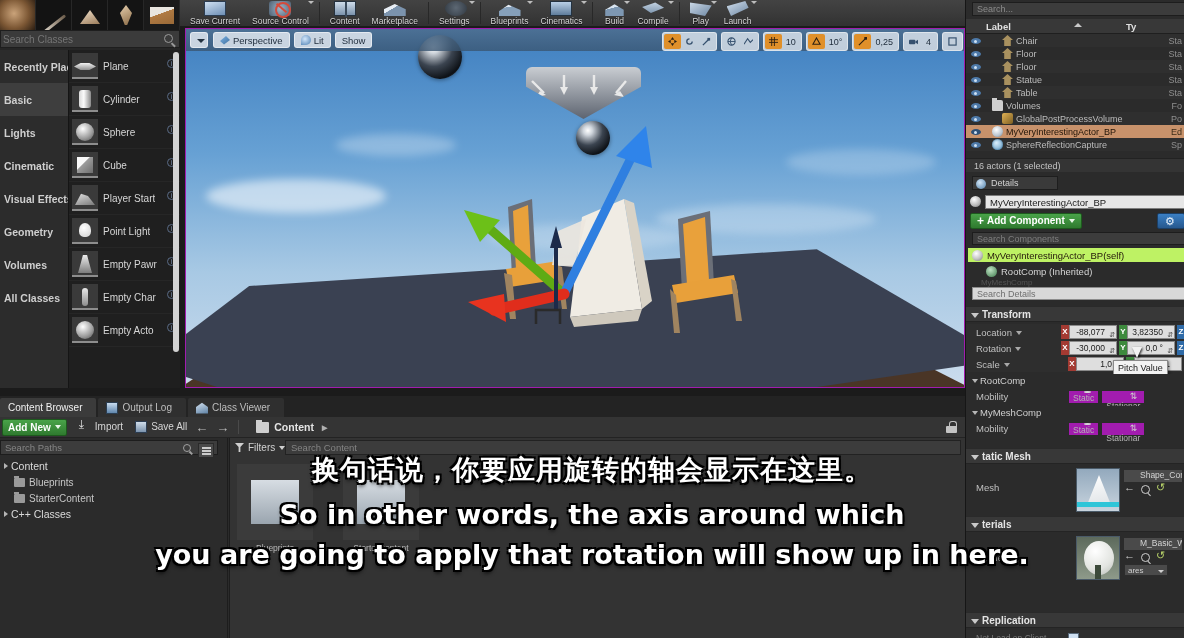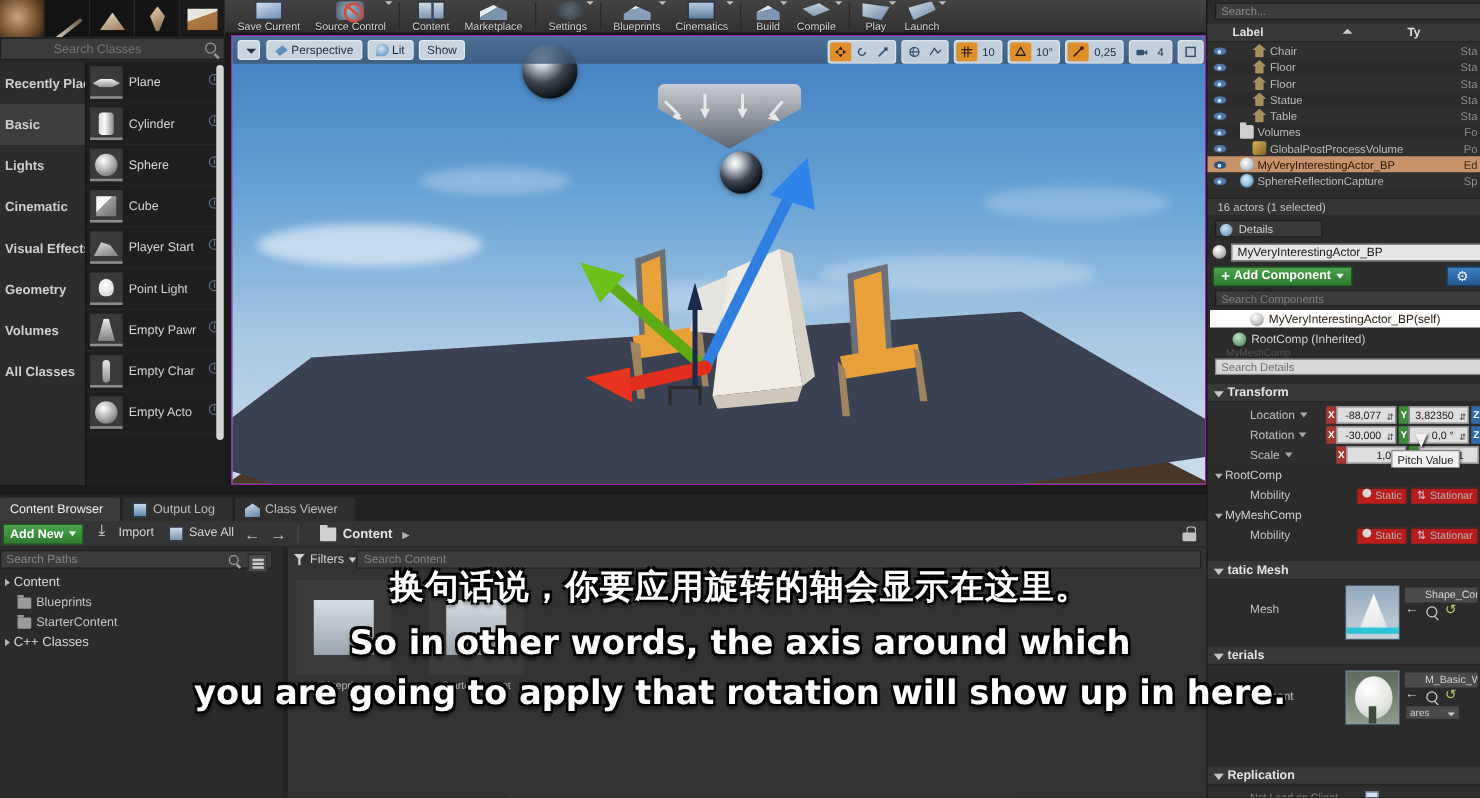--- a/index.html
+++ b/index.html
@@ -61,21 +61,21 @@
   .ic-compile{background:linear-gradient(180deg,#cbd9e8,#6f89a4);clip-path:polygon(0 40%,60% 10%,100% 45%,40% 80%);}
   .ic-play{background:linear-gradient(150deg,#cfdcea,#6d87a3);clip-path:polygon(0 10%,100% 30%,70% 100%,0 80%);}
   .ic-launch{background:linear-gradient(150deg,#d3e0ee,#6b85a1);clip-path:polygon(0 35%,85% 0,100% 45%,20% 100%);}
 
   
   .place-panel { left:0; top:30px; width:180px; height:358px; background:#262626; }
   .pa-search { position:absolute; left:0; top:0; width:180px; height:18px;
                background:#3b3b3b; border:1px solid #1e1e1e; display:flex;
                align-items:center; padding-left:2px; }
   .pa-search input { background:transparent; border:0; outline:0; color:#8c8c8c;
-                     font-size:10px; width:150px; font-family:"Liberation Sans",sans-serif;text-align:center;}
+                     font-size:10px; width:150px; font-family:"Liberation Sans",sans-serif;}
   .pa-search .mag { position:absolute; right:6px; top:3px; width:9px;height:9px;
                     border:1.5px solid #9a9a9a; border-radius:50%;}
   .pa-search .mag:after{content:'';position:absolute;right:-4px;bottom:-3px;width:5px;height:1.5px;background:#9a9a9a;transform:rotate(45deg);}
 
   .pa-cats { position:absolute; left:0; top:20px; width:68px; height:338px; background:#2c2c2c; }
   .pa-cat { height:33px; display:flex; align-items:center; padding-left:4px;
             font-size:10.5px; color:#cfcfcf; font-weight:bold; cursor:pointer;
             white-space:nowrap; overflow:hidden; }
   .pa-cat.active { background:#3e3e3e; }
 
@@ -197,52 +197,52 @@
   .dt-add .plus{ margin-right:3px; font-size:12px; line-height:10px;}
   .dt-add .cr{ margin-left:4px; width:0;height:0;border-left:3px solid transparent;
                border-right:3px solid transparent;border-top:4px solid #eaf7ea;}
   .dt-blueprint{ margin-left:auto; background:linear-gradient(180deg,#3a7fc4,#26588e); width:28px;
                  height:16px; border-radius:2px; border:1px solid #1b3f66; position:relative; cursor:pointer;}
   .dt-blueprint:after{content:'\2699';position:absolute;left:7px;top:1px;color:#e8f1fb;font-size:11px;}
   .dt-searchcomp{ position:absolute; left:6px; top:60px; width:213px; height:13px; background:#3c3c3c;
             border:1px solid #1d1d1d; font-size:9px; color:#7e7e7e; padding-left:4px; line-height:12px;}
   .dt-comprow{ position:absolute; left:2px; width:217px; height:14px; font-size:9.5px;
                display:flex; align-items:center; }
-  .dt-comprow.sel{ background:#ffffff; color:#24170a;padding-left:28px; }
+  .dt-comprow.sel{ background:#bef264; color:#24170a; }
   .dt-comprow .cico{ width:11px;height:11px;margin:0 4px 0 4px; border-radius:50%;
                background:radial-gradient(circle at 38% 32%,#fff,#c3c3c3 55%,#747474);}
   .dt-comprow .cico.gear{ background:radial-gradient(circle at 40% 35%,#bfe3c4,#3e7a4c); }
   .dt-tree-line{ position:absolute; left:6px; width:213px; height:10px; overflow:hidden;}
   .dt-searchdet{ position:absolute; left:6px; top:115px; width:213px; height:13px; background:#d8d8d8;
             border:1px solid #8c8c8c; font-size:9px; color:#6f6f6f; padding-left:4px; line-height:12px;}
 
   .sect-hdr{ position:absolute; left:0; width:219px; height:16px; background:#383838;
              border-top:1px solid #2a2a2a; border-bottom:1px solid #242424;
              font-size:10px; color:#e4e4e4; font-weight:bold; line-height:15px; padding-left:16px; cursor:pointer;}
   .sect-hdr .tri{ position:absolute; left:6px; top:5px; width:0;height:0;
              border-top:4px solid transparent;border-bottom:4px solid transparent;border-left:5px solid #c9c9c9;}
   .sect-hdr.open .tri{ border-left:4px solid transparent;border-right:4px solid transparent;
              border-top:5px solid #c9c9c9; left:5px; top:6px;}
 
   .prow{ position:absolute; left:0; width:219px; height:16px; display:flex; align-items:center;}
   .prow:nth-of-type(even){ background:#2e2e2e;}
-  .plabel{ width:102px; font-size:9.5px; color:#c0c0c0; padding-left:10px;margin-left:24px; }
+  .plabel{ width:102px; font-size:9.5px; color:#c0c0c0; padding-left:10px; }
   .plabel .cr{ display:inline-block; margin-left:4px; width:0;height:0;
       border-left:3px solid transparent;border-right:3px solid transparent;border-top:4px solid #a9a9a9;
       vertical-align:middle;}
   .vecfield{ display:flex; align-items:center; }
   .axis{ width:8px; height:14px; font-size:8px; color:#fff; text-align:center; line-height:14px; font-weight:bold;}
   .axis.x{ background:#a33a32;} .axis.y{ background:#3d8a3d;} .axis.z{ background:#2f6ba8;}
   .numbox{ width:48px; height:14px; background:#dedede; border:1px solid #8a8a8a; font-size:8.5px;
       color:#1a1a1a; text-align:right; padding-right:11px; line-height:13px; position:relative;
       margin-right:2px; cursor:text;}
   .numbox .spin{ position:absolute; right:1px; top:2px; font-size:7px; color:#4d4d4d;}
   .mobrow{ position:absolute; left:0; width:219px; height:17px; display:flex; align-items:center; }
-  .mobbtn{ height:14px; background:#b91c1c; border:1px solid #2a2a2a; font-size:8.5px; color:#b5b5b5;
-      display:flex; align-items:flex-start; padding:0 4px; margin-right:2px; cursor:pointer;}
+  .mobbtn{ height:14px; background:#a21caf; border:1px solid #2a2a2a; font-size:8.5px; color:#b5b5b5;
+      display:flex; align-items:flex-end; padding:0 4px; margin-right:2px; cursor:pointer;flex-direction:column;}
   .mobbtn .dotm{ width:7px;height:7px;border-radius:50%;background:#d6d6d6;margin-right:3px;}
   .mobbtn .arrs{ margin-right:3px; color:#cfcfcf; font-size:9px;}
   .subhdr{ position:absolute; left:0; width:219px; height:14px; font-size:9.5px; color:#d0d0d0;
       padding-left:14px; line-height:13px; background:#2b2b2b; cursor:pointer;}
   .subhdr .tri2{ position:absolute; left:6px; top:5px; width:0;height:0;
       border-left:3.5px solid transparent;border-right:3.5px solid transparent;border-top:4.5px solid #b6b6b6;}
 
   .assetrow{ position:absolute; left:0; width:219px; height:48px; }
   .assetthumb{ position:absolute; left:110px; top:2px; width:44px; height:44px; background:#9fb3c4;
       border:1px solid #4a5a68; overflow:hidden; cursor:pointer;}

